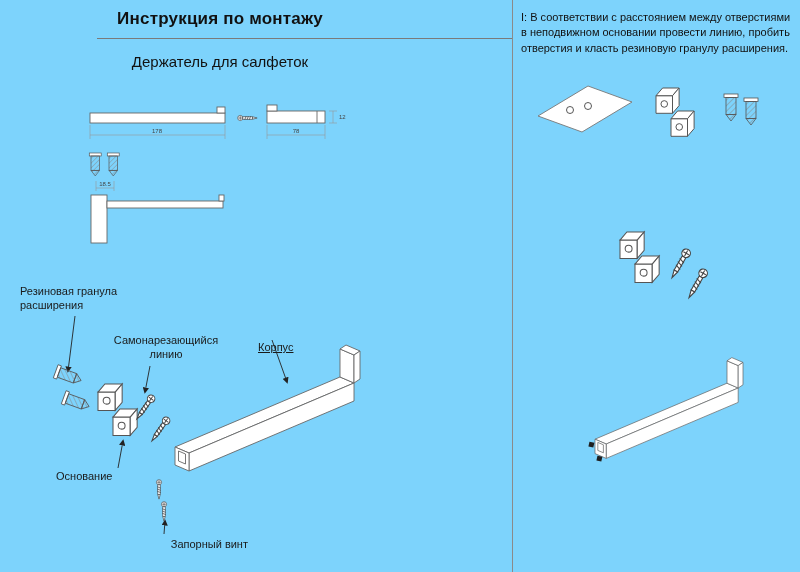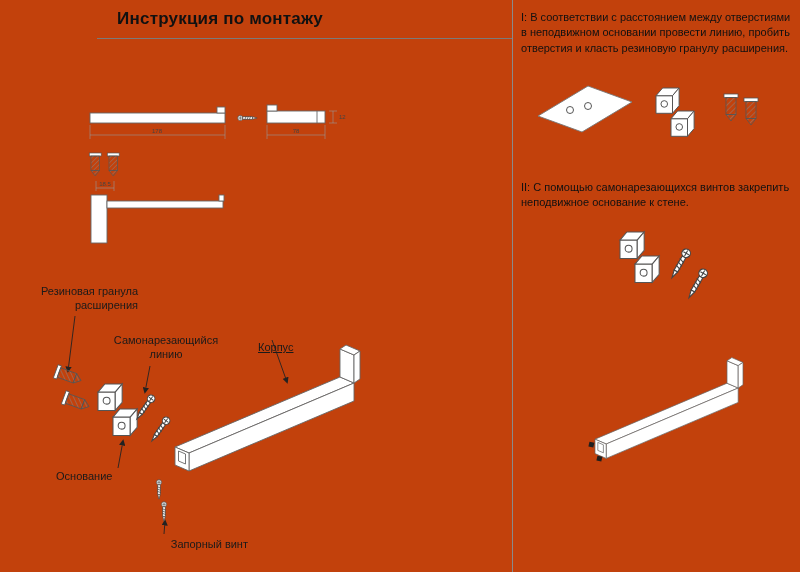--- a/index.html
+++ b/index.html
@@ -1,28 +1,28 @@
 <!DOCTYPE html>
 <html lang="ru"><head>
 <meta charset="utf-8">
 <style>
   * { box-sizing: border-box; margin: 0; padding: 0; }
   html, body { background: #ffffff; }
   body { font-family: "Liberation Sans", "DejaVu Sans", sans-serif; color: #111; }
-  .page { position: relative; width: 800px; height: 572px; background: #c2410c; overflow: hidden; }
+  .page { position: relative; width: 800px; height: 572px; background: #7dd3fc; overflow: hidden; }
   .left-panel { position: absolute; left: 0; top: 0; width: 512px; height: 572px; }
   .right-panel { position: absolute; left: 513px; top: 0; width: 287px; height: 572px; }
   .v-divider { position: absolute; left: 512px; top: 0; width: 1px; height: 572px; background: #8a8a8a; }
   .title { position: absolute; left: 40px; top: 9px; width: 360px; text-align: center; font-size: 17px; font-weight: bold; letter-spacing: .2px; }
   .title-rule { position: absolute; left: 97px; top: 38px; width: 415px; height: 1px; background: #7a7a7a; }
   .subtitle { position: absolute; left: 40px; top: 53px; width: 360px; text-align: center; font-size: 15px; }
   .tech-svg { position: absolute; left: 75px; top: 95px; }
   .expl-svg { position: absolute; left: 20px; top: 278px; }
   .lbl { position: absolute; font-size: 11px; line-height: 1.25; color: #1a1a1a; }
-  .lbl-rubber { left: 28px;  top: 285px; width: 110px; text-align: right; }
+  .lbl-rubber { left: 20px;  top: 285px; width: 110px; }
   .lbl-screw  { left: 110px; top: 334px; width: 112px; text-align: center; }
   .lbl-korpus { left: 258px; top: 341px; width: 70px; text-decoration: underline; }
   .lbl-osnov  { left: 56px;  top: 470px; width: 80px; }
   .lbl-lock   { left: 124px; top: 538px; width: 80px; text-align: right; margin-left: 44px; }
   .step { position: absolute; left: 8px; width: 274px; font-size: 11px; line-height: 1.4; color: #111; }
   .step-1 { top: 10px; }
   .step-2 { top: 180px; }
   .step-3 { top: 332px; }
   .draw-1 { position: absolute; left: 15px; top: 78px; }
   .draw-2 { position: absolute; left: 95px; top: 220px; }
@@ -72,20 +72,21 @@
         <polygon points="165,34 179,40 179,12 165,6"></polygon>
         <polygon points="165,6 179,12 185,8 171,2"></polygon>
         <polygon points="179,12 185,8 185,36 179,40"></polygon>
       </g>
     </defs>
   </svg>
 
   <div class="left-panel">
     <div class="title">Инструкция по монтажу</div>
     <div class="title-rule"></div>
+    <div class="subtitle">Держатель для салфеток</div>
 
     <svg class="tech-svg" width="300" height="160" viewBox="0 0 300 160">
       <g stroke="#666" stroke-width="0.9" fill="#fff">
         <rect x="15" y="18" width="135" height="10"></rect>
         <rect x="142" y="12" width="8" height="6"></rect>
       </g>
       <g stroke="#999" stroke-width="0.6" fill="none">
         <line x1="15" y1="30" x2="15" y2="44"></line>
         <line x1="150" y1="30" x2="150" y2="44"></line>
         <line x1="15" y1="40" x2="150" y2="40"></line>
@@ -160,21 +161,20 @@
     <svg class="draw-1" width="255" height="95" viewBox="0 0 255 95">
       <polygon points="10,38 60,8 104,24 54,54" stroke="#777" stroke-width="0.9" fill="#fff"></polygon>
       <circle cx="42" cy="32" r="3.5" stroke="#444" stroke-width="0.9" fill="#fff"></circle>
       <circle cx="60" cy="28" r="3.5" stroke="#444" stroke-width="0.9" fill="#fff"></circle>
       <use href="#cube" transform="translate(128,10) scale(1.1)"></use>
       <use href="#cube" transform="translate(143,33) scale(1.1)"></use>
       <use href="#dowel" transform="translate(198,16)"></use>
       <use href="#dowel" transform="translate(218,20)"></use>
     </svg>
 
-    <div class="step step-2">II: С помощью самонарезающихся винтов закрепить неподвижное основание к стене.</div>
 
     <svg class="draw-2" width="160" height="105" viewBox="0 0 160 105">
       <use href="#cube" transform="translate(12,12) scale(1.15)"></use>
       <use href="#cube" transform="translate(27,36) scale(1.15)"></use>
       <use href="#screw" transform="translate(80,30) rotate(30) scale(1.25)"></use>
       <use href="#screw" transform="translate(97,50) rotate(30) scale(1.25)"></use>
     </svg>
 
 
     <svg class="draw-3" width="235" height="122" viewBox="0 0 235 122">

